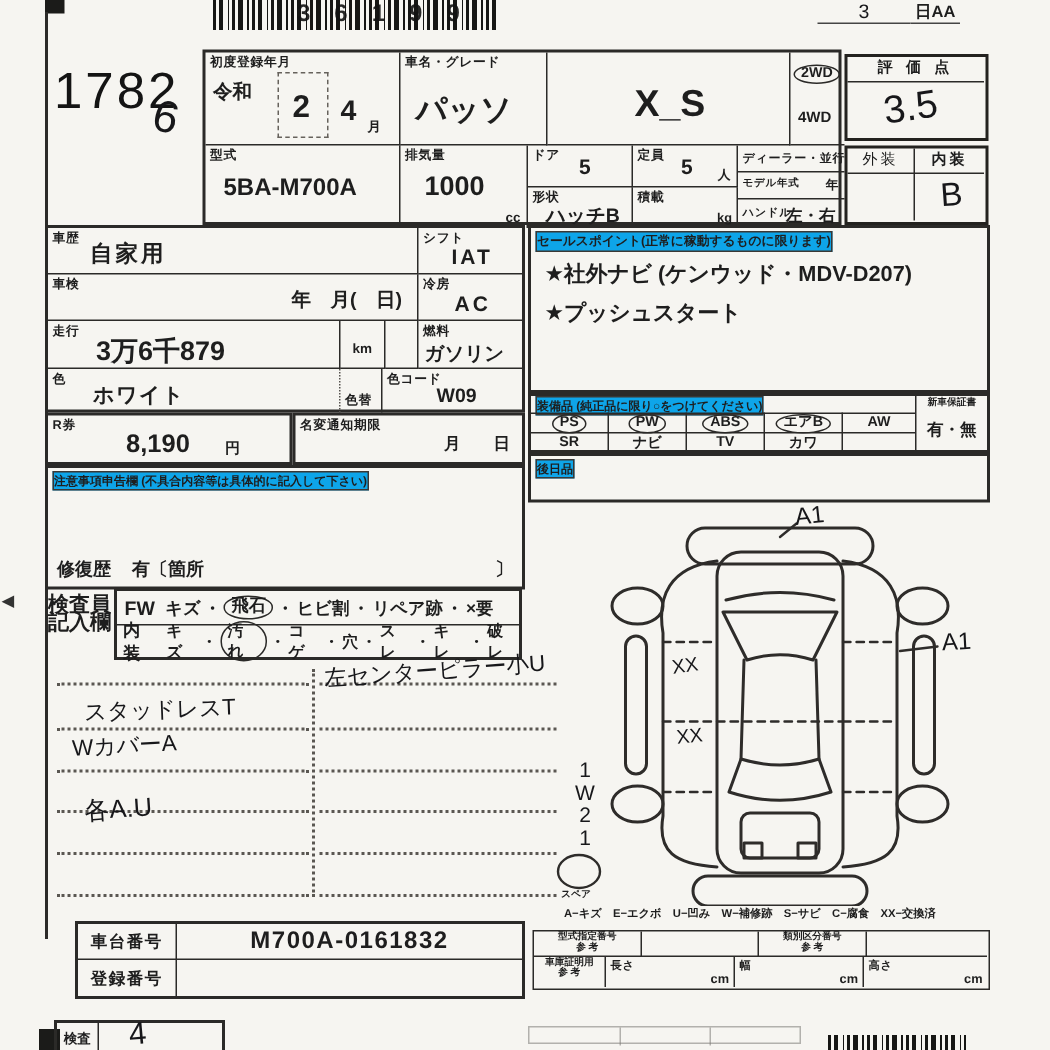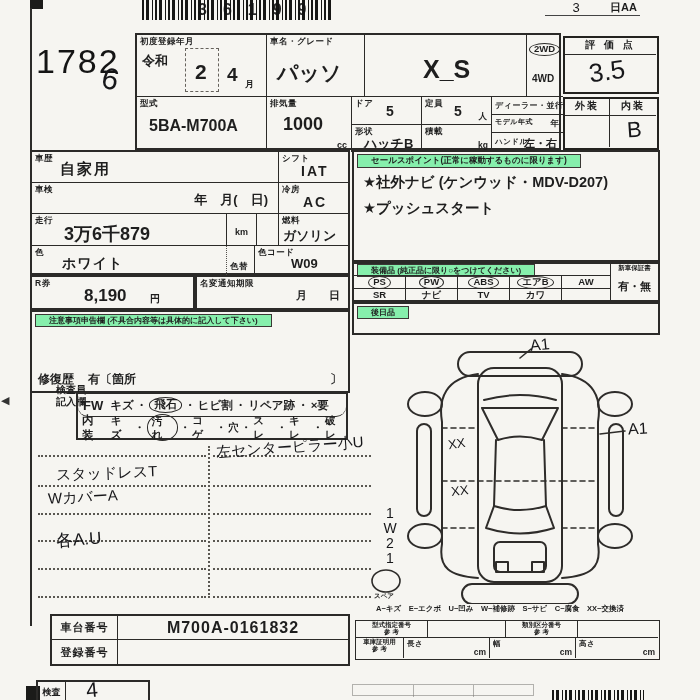--- a/index.html
+++ b/index.html
@@ -9,21 +9,21 @@
   .box2{border:2px solid #2b2a28;}
   .box3{border:2.6px solid #23221f;}
   .bR{border-right:1.6px solid #2b2a28;}
   .bB{border-bottom:1.6px solid #2b2a28;}
   .bT{border-top:1.6px solid #2b2a28;}
   .bL{border-left:1.6px solid #2b2a28;}
   .bRd{border-right:1.6px dotted #55524e;}
   .lbl{position:absolute;top:1px;left:3px;font-size:8.5px;font-weight:bold;white-space:nowrap;letter-spacing:.5px;}
   .val{position:absolute;white-space:nowrap;font-weight:bold;}
   .tag{position:absolute;top:2px;left:3px;font-size:8px;font-weight:bold;border:1.2px solid #3a3835;
-       padding:0px 13px;white-space:nowrap;background:#86efac;}
+       padding:0px 0;white-space:nowrap;background:#0ea5e9;}
   .hw{font-weight:400;color:#17171a;white-space:nowrap;}
   .circled{border:1.6px solid #2b2a28;border-radius:50%;padding:0 4px;display:inline-block;line-height:1.15;}
   .dotline{border-bottom:2px dotted #5a5752;}
   .barcode{background:repeating-linear-gradient(90deg,#161614 0px,#161614 2px,rgba(0,0,0,0) 2px,rgba(0,0,0,0) 4px,#161614 4px,#161614 7px,rgba(0,0,0,0) 7px,rgba(0,0,0,0) 10px,#161614 10px,#161614 11px,rgba(0,0,0,0) 11px,rgba(0,0,0,0) 13px);}
   .cjk-sm{font-size:6.5px;line-height:1.15;text-align:center;font-weight:bold;}
   .term{font-weight:bold;}
   .sep{font-weight:bold;margin:0 2px;}
 </style>
 </head>
 <body>
@@ -102,21 +102,21 @@
       <span class="val" style="left:32px;top:3px;font-size:11px;">左・右</span>
     </div>
   </div>
 
   <div class="abs box3" style="left:563px;top:36px;width:96px;height:58px;">
     <div class="abs bB" style="left:0;top:0;width:91px;height:17px;text-align:center;font-size:10px;font-weight:bold;letter-spacing:3px;">評 価 点</div>
     <div class="abs hw" style="left:24px;top:18px;font-size:26px;transform:rotate(-8deg);">3.5</div>
   </div>
 
   <div class="abs box3" style="left:563px;top:97px;width:96px;height:53px;">
-    <div class="abs bR bB" style="left:0;top:0;width:45px;height:17px;text-align:center;font-size:10px;font-weight:bold;letter-spacing:2px;">外装</div>
+    <div class="abs bR bB" style="left:0;top:0;width:45px;height:17px;text-align:center;font-size:10px;font-weight:normal;letter-spacing:2px;">外装</div>
     <div class="abs bB" style="left:45px;top:0;width:46px;height:17px;text-align:center;font-size:10px;font-weight:bold;letter-spacing:2px;">内装</div>
     <div class="abs bR" style="left:0;top:17px;width:45px;height:31px;"></div>
     <div class="abs hw" style="left:62px;top:18px;font-size:22px;transform:rotate(-4deg);">B</div>
   </div>
 
   <div class="abs box2" style="left:30px;top:150px;width:320px;height:125px;">
     <div class="abs bB" style="left:247px;top:0;width:69px;height:31px;">
       <span class="lbl">シフト</span>
       <span class="val" style="left:22px;top:11px;font-size:14px;letter-spacing:2px;">IAT</span>
     </div>
@@ -245,26 +245,26 @@
   <div class="abs hw" style="left:451px;top:483px;font-size:13px;transform:rotate(-6deg);">XX</div>
   <div class="abs" style="left:382px;top:506px;width:16px;display:flex;flex-direction:column;align-items:center;line-height:15px;">
     <span class="hw" style="font-size:14px;">1</span>
     <span class="hw" style="font-size:14px;">W</span>
     <span class="hw" style="font-size:14px;">2</span>
     <span class="hw" style="font-size:14px;">1</span>
   </div>
   <div class="abs" style="left:374px;top:592px;font-size:6.5px;font-weight:bold;">スペア</div>
   <div class="abs" style="left:376px;top:604px;font-size:7.5px;font-weight:bold;white-space:nowrap;">A−キズ　E−エクボ　U−凹み　W−補修跡　S−サビ　C−腐食　XX−交換済</div>
 
-  <div class="abs" style="left:32px;top:384px;font-size:10px;font-weight:bold;line-height:12px;padding-left:24px;">
+  <div class="abs" style="left:32px;top:396px;font-size:14px;font-weight:bold;line-height:12px;">
     <div>検査員</div>
     <div>記入欄</div>
   </div>
   <div class="abs box2" style="left:76px;top:392px;width:272px;height:48px;">
-    <div class="abs bB" style="left:0;top:0;width:268px;height:23px;display:flex;align-items:center;padding-left:5px;font-size:11.5px;border-radius:10px;">
+    <div class="abs bB" style="left:0;top:0;width:268px;height:23px;display:flex;align-items:center;padding-left:5px;font-size:11.5px;">
       <span style="font-weight:bold;font-size:13px;margin-right:7px;">FW</span>
       <span class="term">キズ</span>
         <span class="sep">・</span>
       <span class="term circled">飛石</span>
         <span class="sep">・</span>
       <span class="term">ヒビ割</span>
         <span class="sep">・</span>
       <span class="term">リペア跡</span>
         <span class="sep">・</span>
       <span class="term">×要</span>

